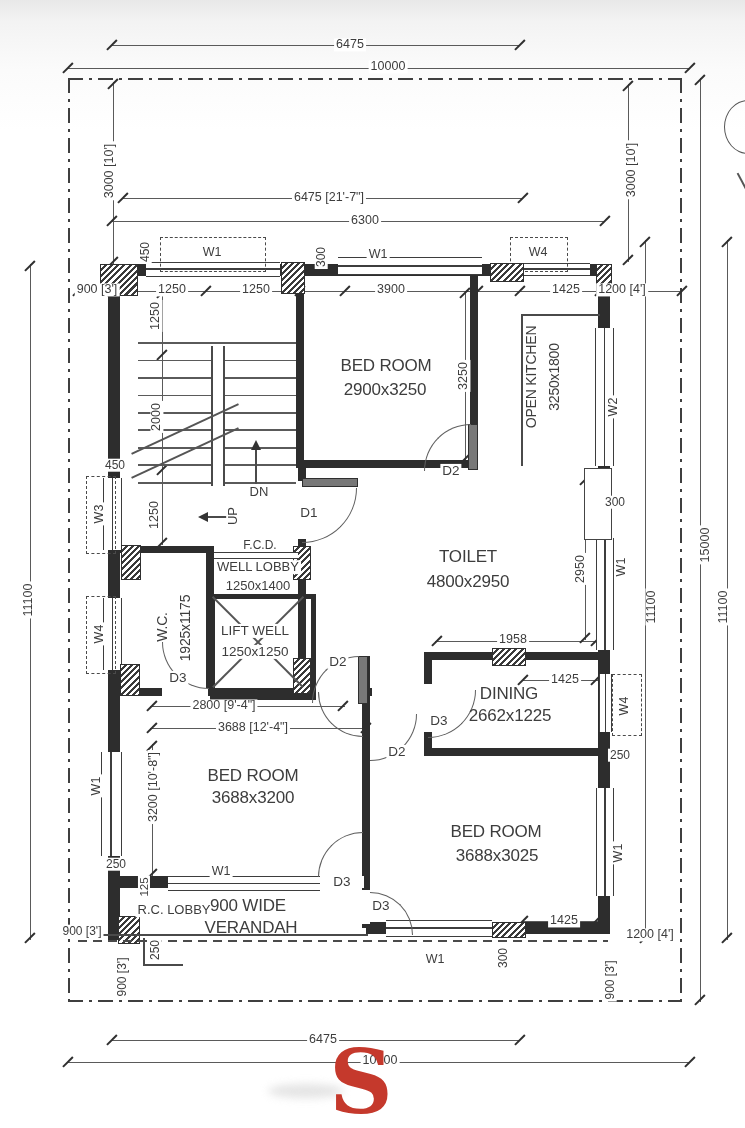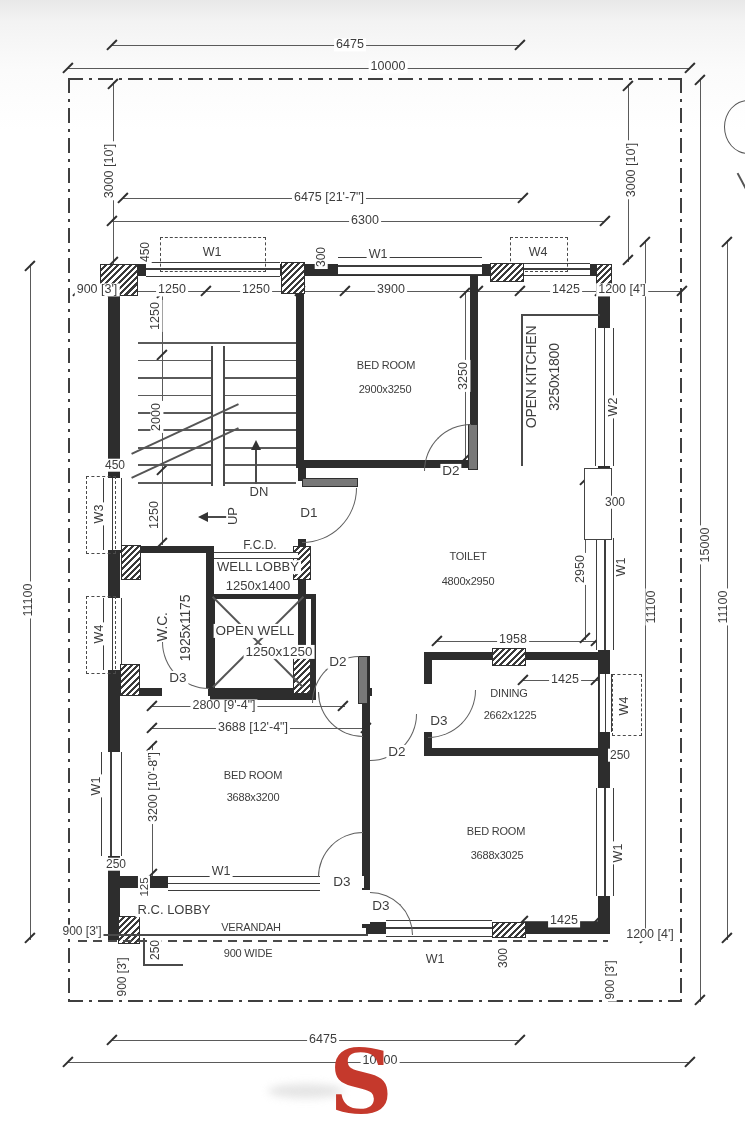--- a/index.html
+++ b/index.html
@@ -9,21 +9,21 @@
   .wall{position:absolute;background:#2d2d2d;}
   .gap{position:absolute;background:#ffffff;}
   .dl{position:absolute;height:1.3px;background:#5a5a5a;}
   .dlv{position:absolute;width:1.3px;background:#5a5a5a;}
   .thin{position:absolute;background:#4a4a4a;}
   .tk{position:absolute;width:14px;height:2.2px;background:#2f2f2f;transform:translate(-50%,-50%) rotate(-45deg);}
   .lbl{position:absolute;transform:translate(-50%,-50%);font-size:12.5px;color:#3d3d3d;
     white-space:nowrap;background:#fff;padding:0 2px;line-height:1.05;}
   .lblv{position:absolute;transform:translate(-50%,-50%) rotate(-90deg);font-size:12.5px;color:#3d3d3d;
     white-space:nowrap;background:#fff;padding:0 2px;line-height:1.05;}
-  .room{font-size:11px;background:transparent;letter-spacing:-0.2px;}
+  .room{font-size:17px;background:transparent;letter-spacing:-0.2px;}
   .roomv{font-size:14px;letter-spacing:-0.2px;background:transparent;}
   .winH{position:absolute;border-top:1.6px solid #3d3d3d;border-bottom:1.6px solid #3d3d3d;
     background:linear-gradient(to bottom,#fff 0,#fff calc(50% - 1px),#3d3d3d calc(50% - 1px),#3d3d3d calc(50% + 0.6px),#fff calc(50% + 0.6px));}
   .winV{position:absolute;border-left:1.6px solid #3d3d3d;border-right:1.6px solid #3d3d3d;
     background:linear-gradient(to right,#fff 0,#fff calc(50% - 1px),#3d3d3d calc(50% - 1px),#3d3d3d calc(50% + 0.6px),#fff calc(50% + 0.6px));}
   .dashbox{position:absolute;border:1.6px dashed #4a4a4a;}
   .hatch{position:absolute;border:1.4px solid #2f2f2f;background:repeating-linear-gradient(135deg,#ffffff 0 2.2px,#3a3a3a 2.2px 4.4px);}
   .ddh{position:absolute;height:2px;background:repeating-linear-gradient(90deg,#3f3f3f 0 15px,transparent 15px 21px,#3f3f3f 21px 24px,transparent 24px 30px);}
   .ddv{position:absolute;width:2px;background:repeating-linear-gradient(180deg,#3f3f3f 0 15px,transparent 15px 21px,#3f3f3f 21px 24px,transparent 24px 30px);}
   .dsh{position:absolute;height:1.8px;background:repeating-linear-gradient(90deg,#4a4a4a 0 9px,transparent 9px 15px);}
@@ -225,32 +225,32 @@
 
   <div class="lbl room" style="left:386px;top:366px;">BED ROOM</div>
   <div class="lbl room" style="left:385px;top:390px;">2900x3250</div>
   <div class="lblv roomv" style="left:531px;top:377px;">OPEN KITCHEN</div>
   <div class="lblv roomv" style="left:554px;top:377px;">3250x1800</div>
   <div class="lbl room" style="left:468px;top:557px;">TOILET</div>
   <div class="lbl room" style="left:468px;top:582px;">4800x2950</div>
   <div class="lbl" style="left:260px;top:545px;font-size:12px;">F.C.D.</div>
   <div class="lbl" style="left:258px;top:567px;font-size:13px;">WELL LOBBY</div>
   <div class="lbl" style="left:258px;top:586px;font-size:13px;">1250x1400</div>
-  <div class="lbl" style="left:255px;top:631px;font-size:13.5px;">OPEN WELL</div>
-  <div class="lbl" style="left:255px;top:652px;font-size:13.5px;margin-left:24px;">1250x1250</div>
+  <div class="lbl" style="left:255px;top:631px;font-size:13.5px;">LIFT WELL</div>
+  <div class="lbl" style="left:255px;top:652px;font-size:13.5px;">1250x1250</div>
   <div class="lblv roomv" style="left:162px;top:627px;">W.C.</div>
   <div class="lblv roomv" style="left:185px;top:628px;">1925x1175</div>
   <div class="lbl room" style="left:509px;top:694px;">DINING</div>
   <div class="lbl room" style="left:510px;top:716px;">2662x1225</div>
   <div class="lbl room" style="left:253px;top:776px;">BED ROOM</div>
   <div class="lbl room" style="left:253px;top:798px;">3688x3200</div>
   <div class="lbl room" style="left:496px;top:832px;">BED ROOM</div>
   <div class="lbl room" style="left:497px;top:856px;">3688x3025</div>
   <div class="lbl" style="left:174px;top:910px;font-size:13px;">R.C. LOBBY</div>
-  <div class="lbl room" style="left:248px;top:906px;margin-top:48px;">900 WIDE</div>
+  <div class="lbl room" style="left:248px;top:906px;">900 WIDE</div>
   <div class="lbl room" style="left:251px;top:928px;">VERANDAH</div>
   <div class="lbl" style="left:259px;top:492px;font-size:13px;">DN</div>
   <div class="lblv" style="left:233px;top:516px;font-size:13px;">UP</div>
 
   <div class="lbl" style="left:212px;top:253px;">W1</div>
   <div class="lbl" style="left:378px;top:255px;">W1</div>
   <div class="lbl" style="left:538px;top:253px;">W4</div>
   <div class="lblv" style="left:100px;top:514px;">W3</div>
   <div class="lblv" style="left:100px;top:634px;">W4</div>
   <div class="lblv" style="left:97px;top:786px;">W1</div>

